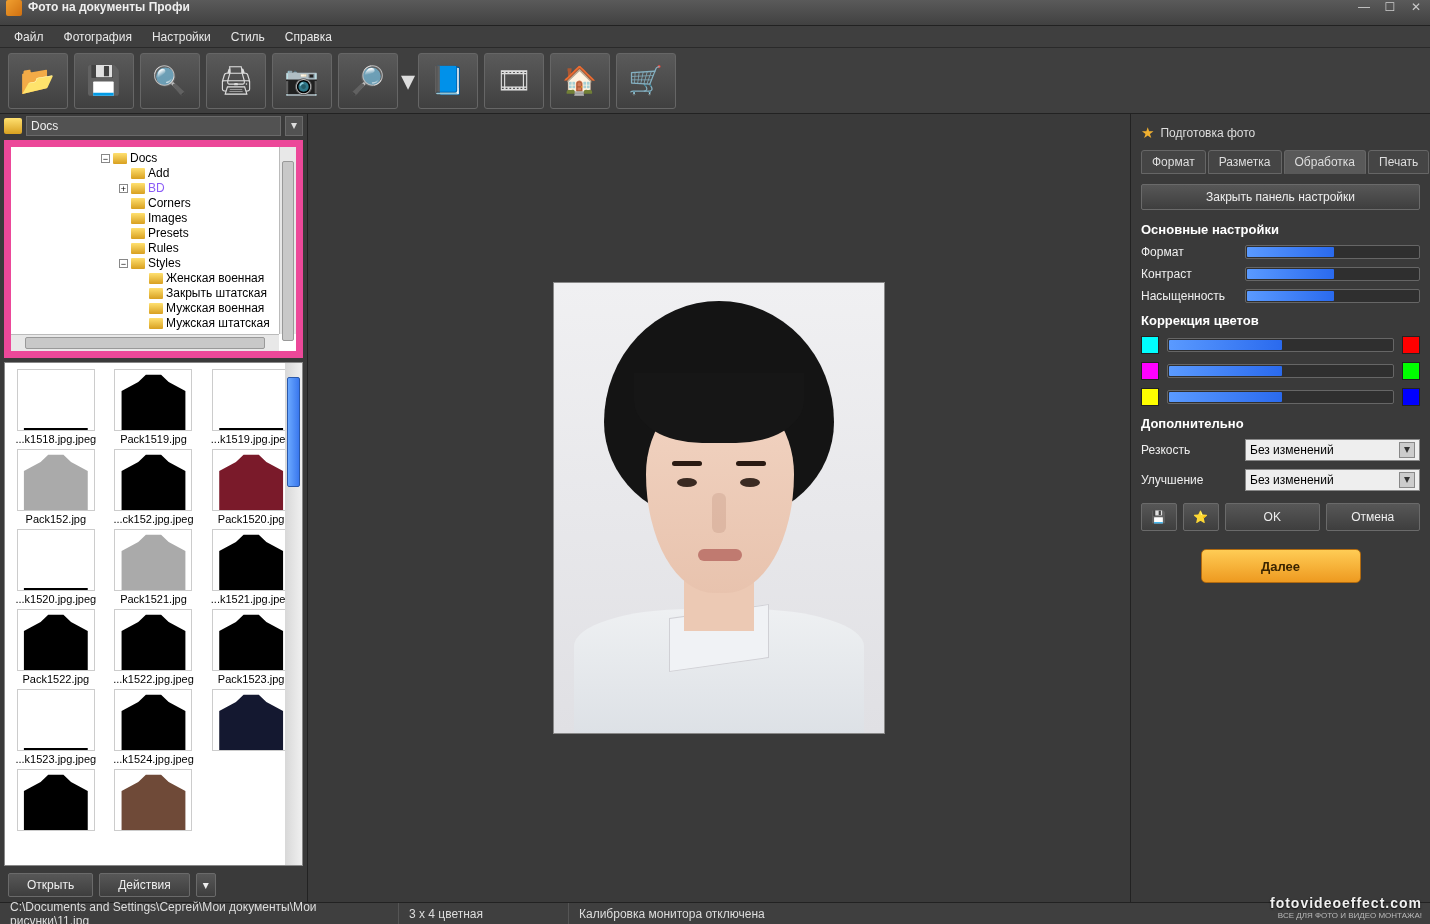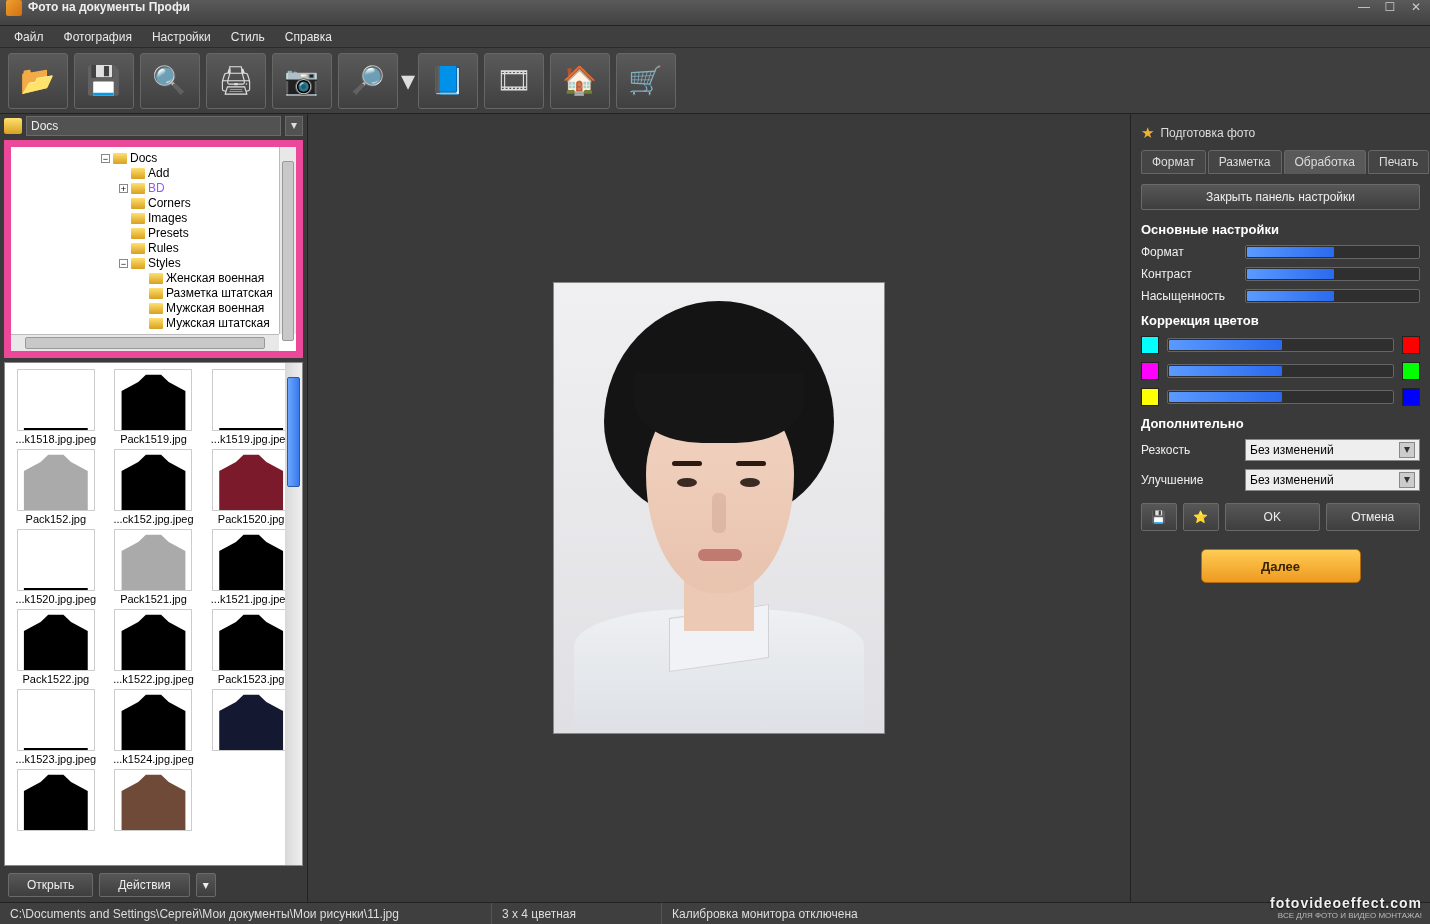--- a/index.html
+++ b/index.html
@@ -99,21 +99,21 @@
 .sel { flex:1; height:22px; background:#eee; border:1px solid #888; color:#000; padding:0 4px; display:flex; align-items:center; justify-content:space-between;}
 .sel .dd2 { width:16px; height:16px; background:#ccc; border:1px solid #888; text-align:center; line-height:13px; color:#333;}
 .actrow { display:flex; gap:6px; margin-top:12px;}
 .actbtn { height:28px; flex:1; background:linear-gradient(to bottom,#575757,#3e3e3e); border:1px solid #6a6a6a; color:#eee; cursor:pointer; border-radius:2px; display:flex; align-items:center; justify-content:center;}
 .actbtn.icon { flex:0 0 36px;}
 .bigbtn { display:block; width:160px; height:34px; margin:18px auto 0 auto; background:linear-gradient(to bottom,#ffcc55,#ee9a20); border:1px solid #b06a10; color:#3a2400; font-weight:bold; font-size:13px; border-radius:5px; cursor:pointer;}
 
 
 .status { position:absolute; left:0; right:0; bottom:0; height:22px; background:#3f3f3f; border-top:1px solid #222; display:flex; align-items:center; color:#ccc; font-size:11px;}
 .status .cell { padding:0 10px; border-right:1px solid #555; height:100%; display:flex; align-items:center;}
-.status .cell.wide { width:492px;}
+.status .cell.wide { width:399px;}
 .watermark { position:absolute; right:8px; bottom:4px; text-align:right; }
 .watermark .w1 { font-size:14px; font-weight:bold; letter-spacing:1px; color:#f0f0f0; text-shadow:0 1px 2px #000;}
 .watermark .w2 { font-size:8px; color:#bbb;}
 </style>
 </head>
 <body>
 
 <div class="titlebar">
   <div class="icon"></div>
   <div class="title">Фото на документы Профи</div>
@@ -161,21 +161,21 @@
             <ul>
               <li><span class="noexp"></span><span class="nfold"></span><span style="color:#000">Add</span></li>
               <li><span class="exp">+</span><span class="nfold"></span><span style="color:#8b5cf6">BD</span></li>
               <li><span class="noexp"></span><span class="nfold"></span><span style="color:#000">Corners</span></li>
               <li><span class="noexp"></span><span class="nfold"></span><span style="color:#000">Images</span></li>
               <li><span class="noexp"></span><span class="nfold"></span><span style="color:#000">Presets</span></li>
               <li><span class="noexp"></span><span class="nfold"></span><span style="color:#000">Rules</span></li>
               <li><span class="exp">−</span><span class="nfold"></span><span style="color:#000">Styles</span>
                 <ul>
                   <li><span class="noexp"></span><span class="nfold"></span><span style="color:#000">Женская военная</span></li>
-                  <li><span class="noexp"></span><span class="nfold"></span><span style="color:#000">Разметка штатская</span></li>
+                  <li><span class="noexp"></span><span class="nfold"></span><span style="color:#000">Закрыть штатская</span></li>
                   <li><span class="noexp"></span><span class="nfold"></span><span style="color:#000">Мужская военная</span></li>
                   <li><span class="noexp"></span><span class="nfold"></span><span style="color:#000">Мужская штатская</span></li>
                 </ul>
               </li>
             </ul>
           </li>
         </ul>
       </div>
       <div class="vscroll">
           <div class="thumb"></div>

